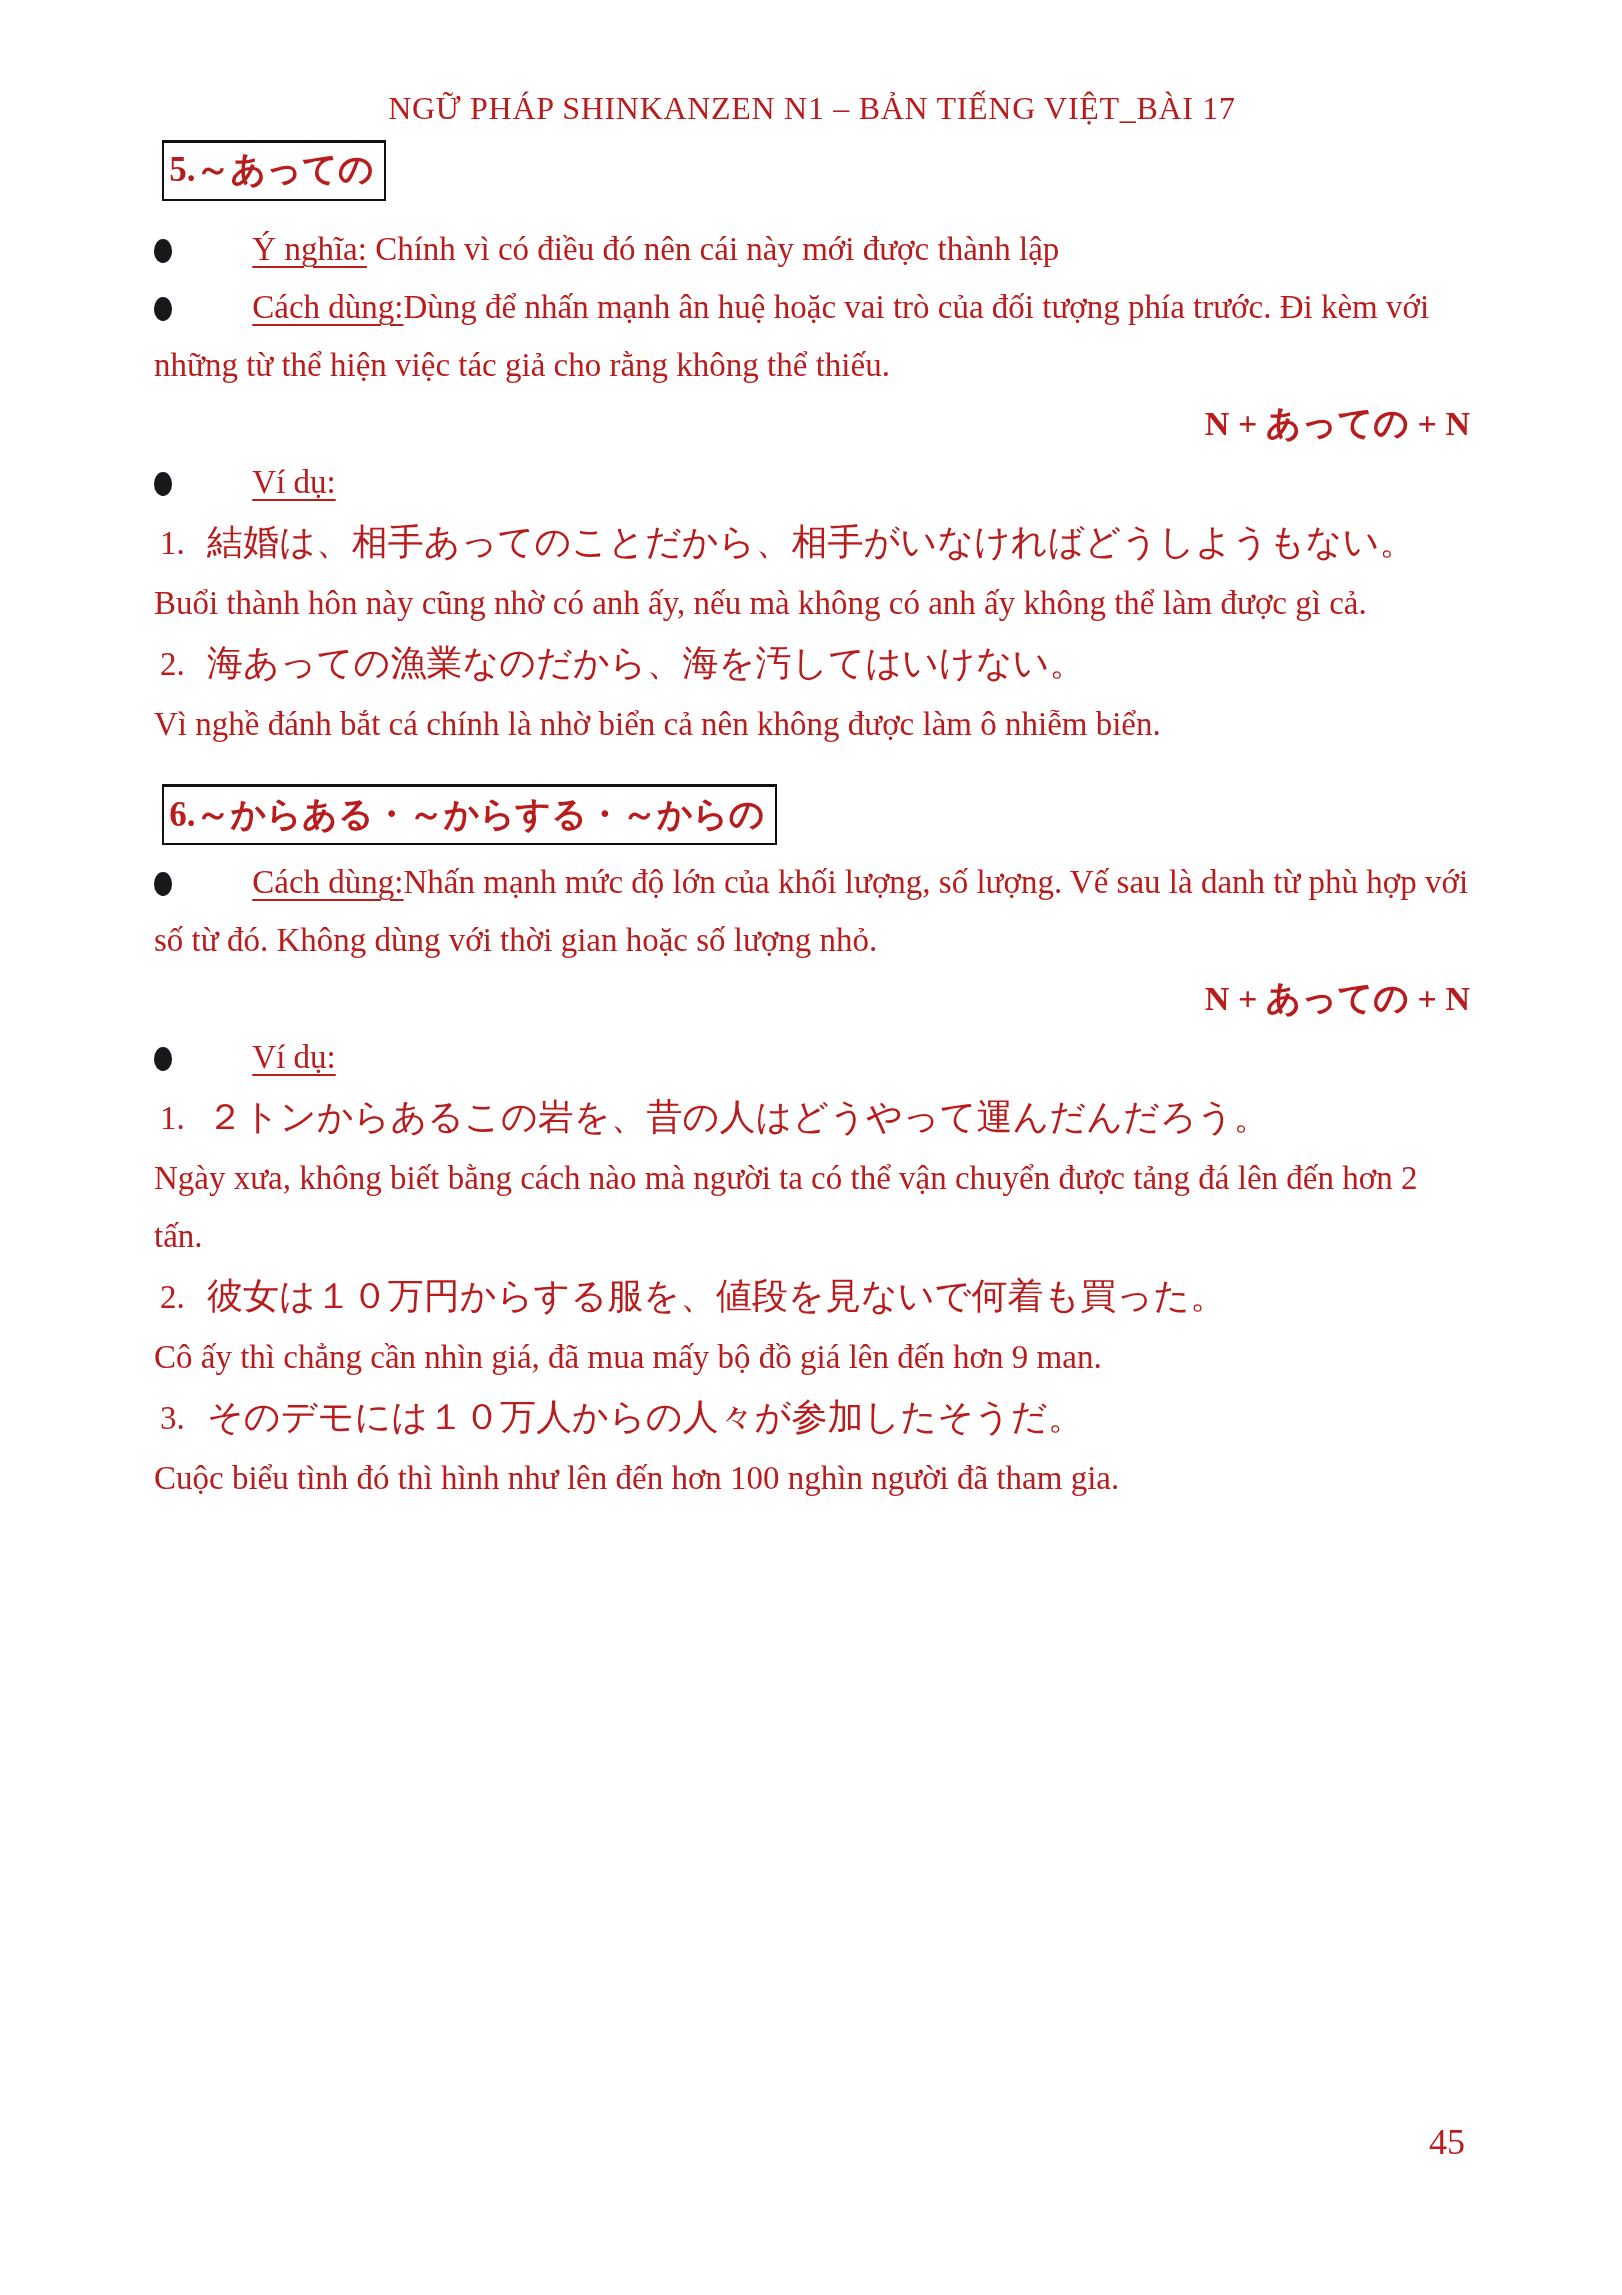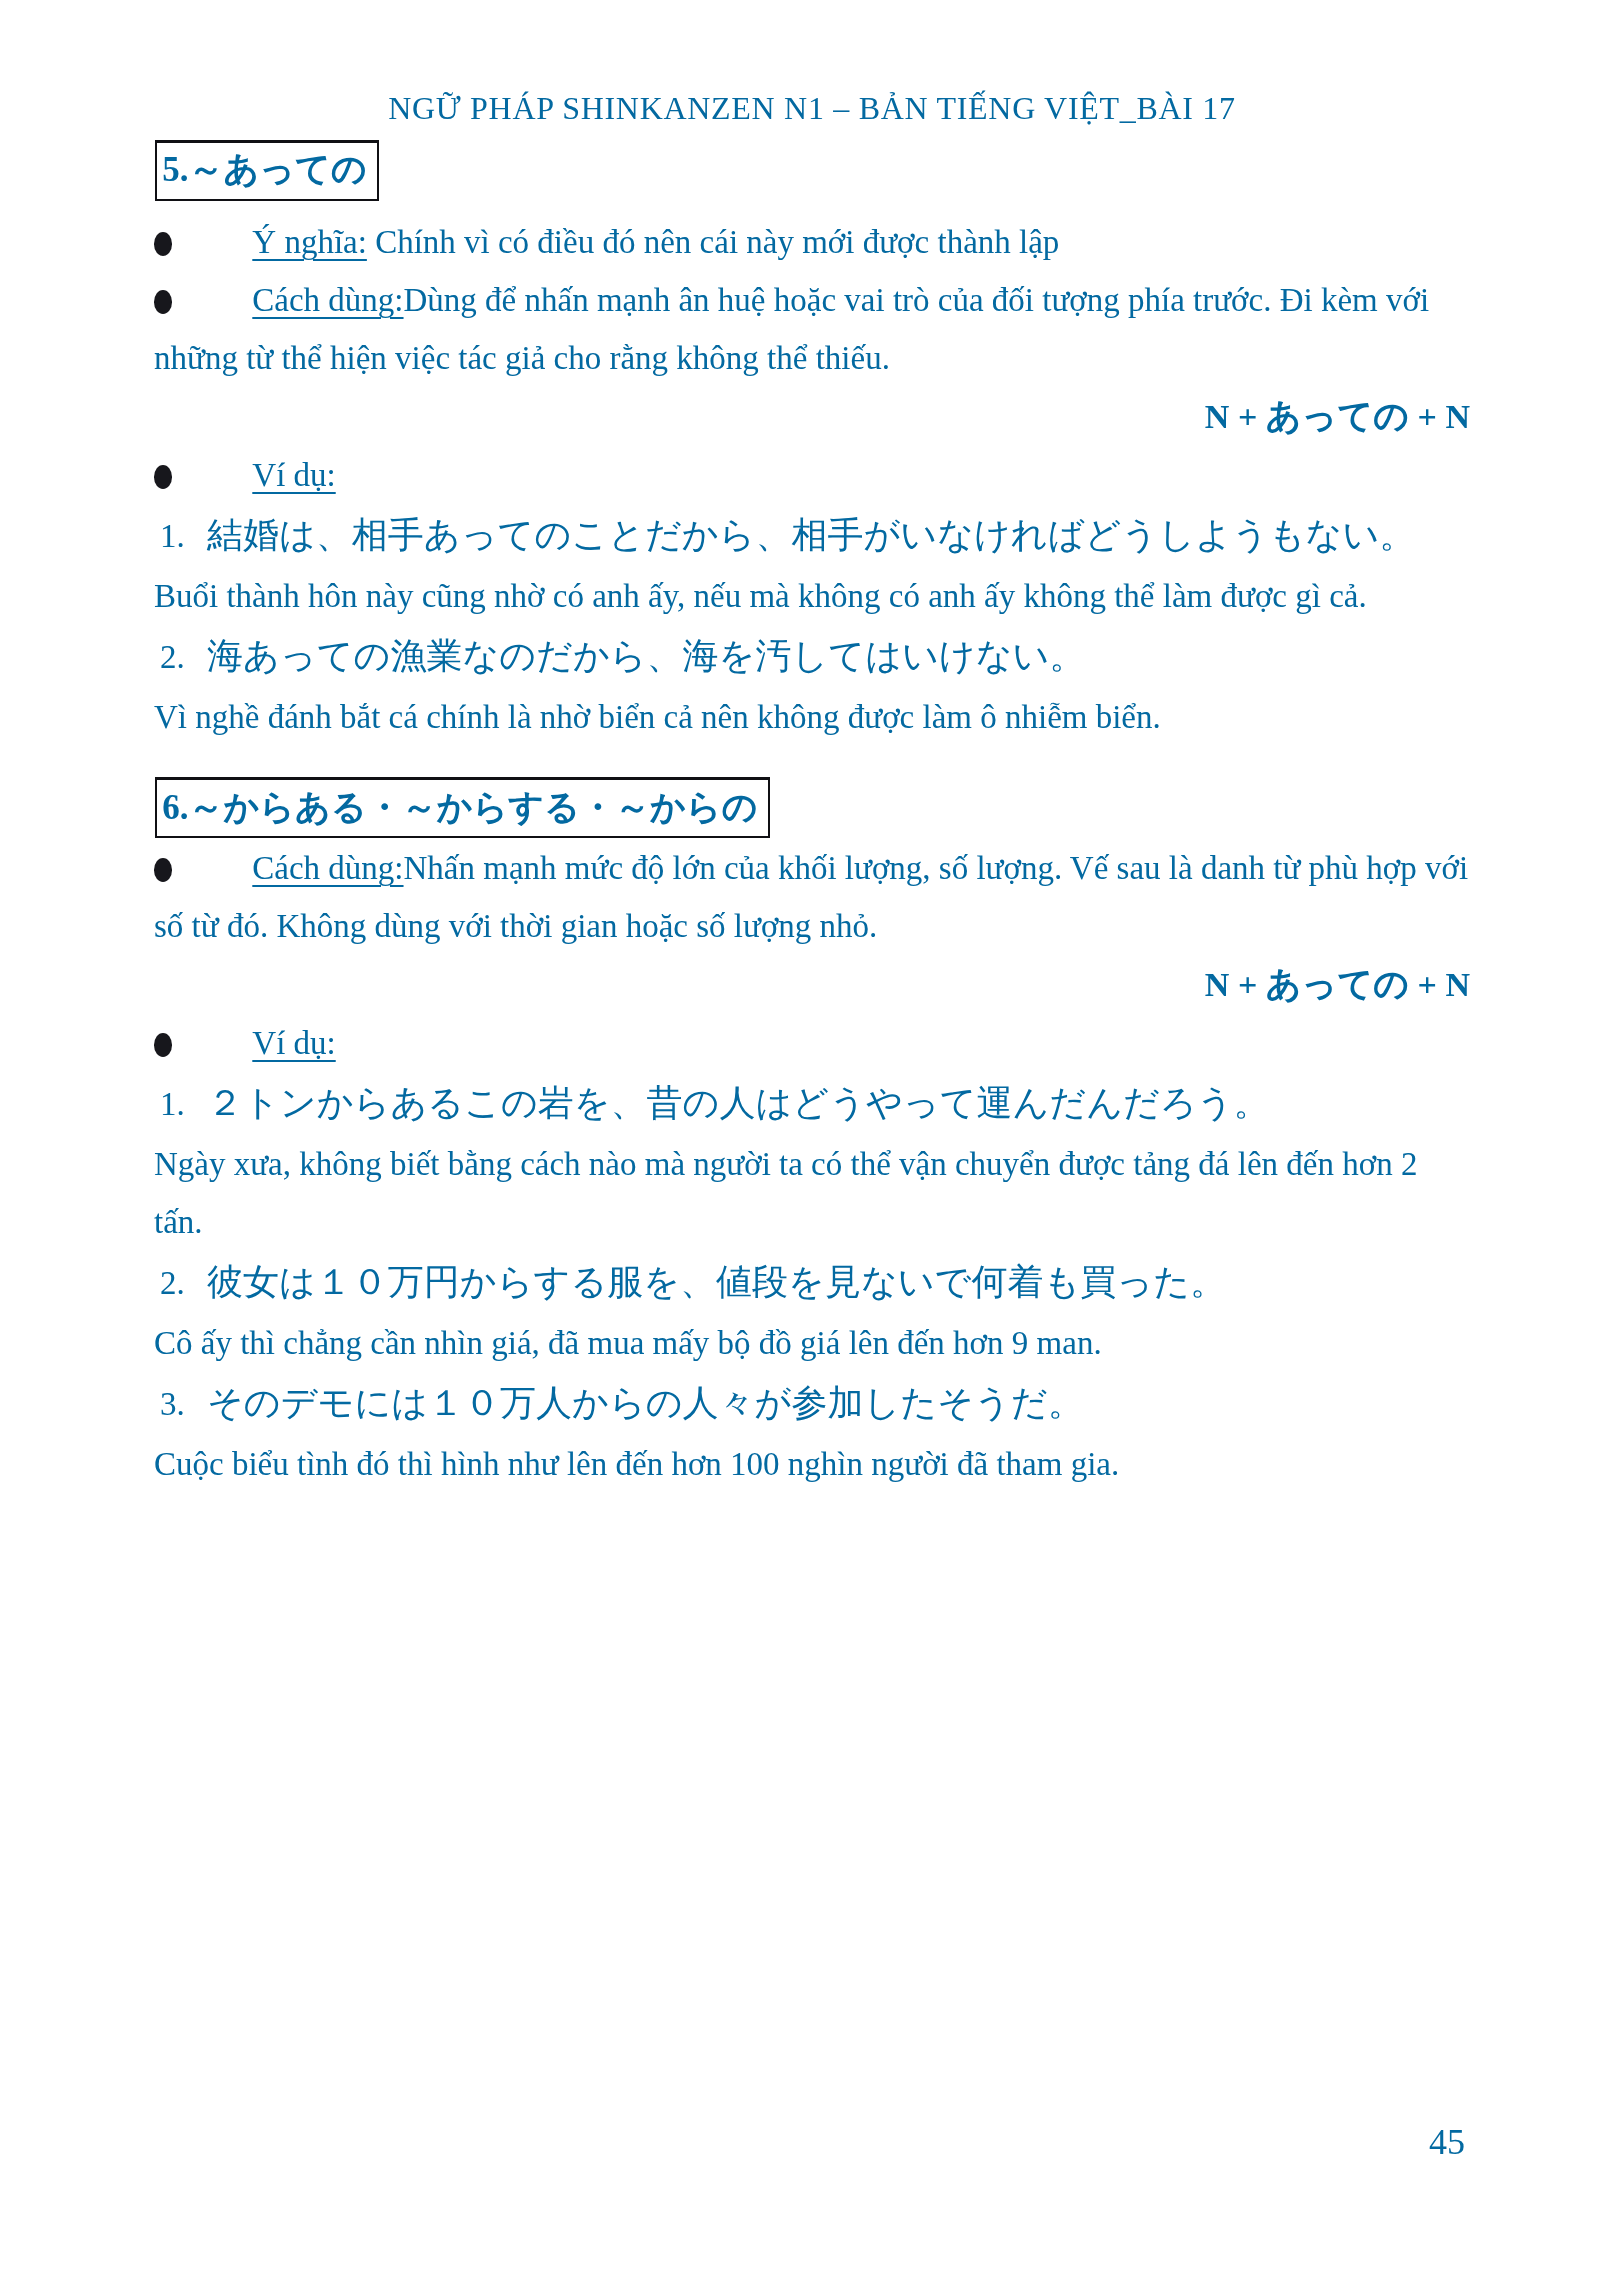--- a/index.html
+++ b/index.html
@@ -1,20 +1,20 @@
 <!DOCTYPE html>
 <html style="font-size:10.5px"><head>
 <meta charset="utf-8">
 <style>
   html, body { margin:0; padding:0; background:#ffffff; }
   .page {
     position:relative;
     width:1622px; height:2295px;
     background:#ffffff;
-    color:#0369a1;
+    color:#b91c1c;
     font-family:"Liberation Serif", serif;
     font-size:33px;
     box-sizing:border-box;
     padding:88px 152px 0 154px;
     overflow:hidden;
   }
   .header {
     text-align:center;
     font-size:32px;
     line-height:41px;
@@ -23,21 +23,21 @@
   }
   .jp { font-family:"DejaVu Sans", sans-serif; }
   .box {
     display:inline-block;
     border:2.6px solid #101014;
     border-top-width:3.9px;
     padding:5.2px 10.5px 7.9px 5.2px;
     font-weight:bold;
     font-size:35px;
     line-height:43px;
-    margin:1px;
+    margin:8px;
   }
   .box .box-num { font-family:"Liberation Serif", serif; font-weight:bold; }
   .box .box-jp  { font-weight:bold; }
   .box5 { margin-top:10.5px; }
   .box6 { margin-top:31px; }
   p { margin:0; line-height:58px; }
   .after-box { margin-top:11.8px; }
   .bullet {
     display:inline-block;
     width:18.3px; height:24px;

